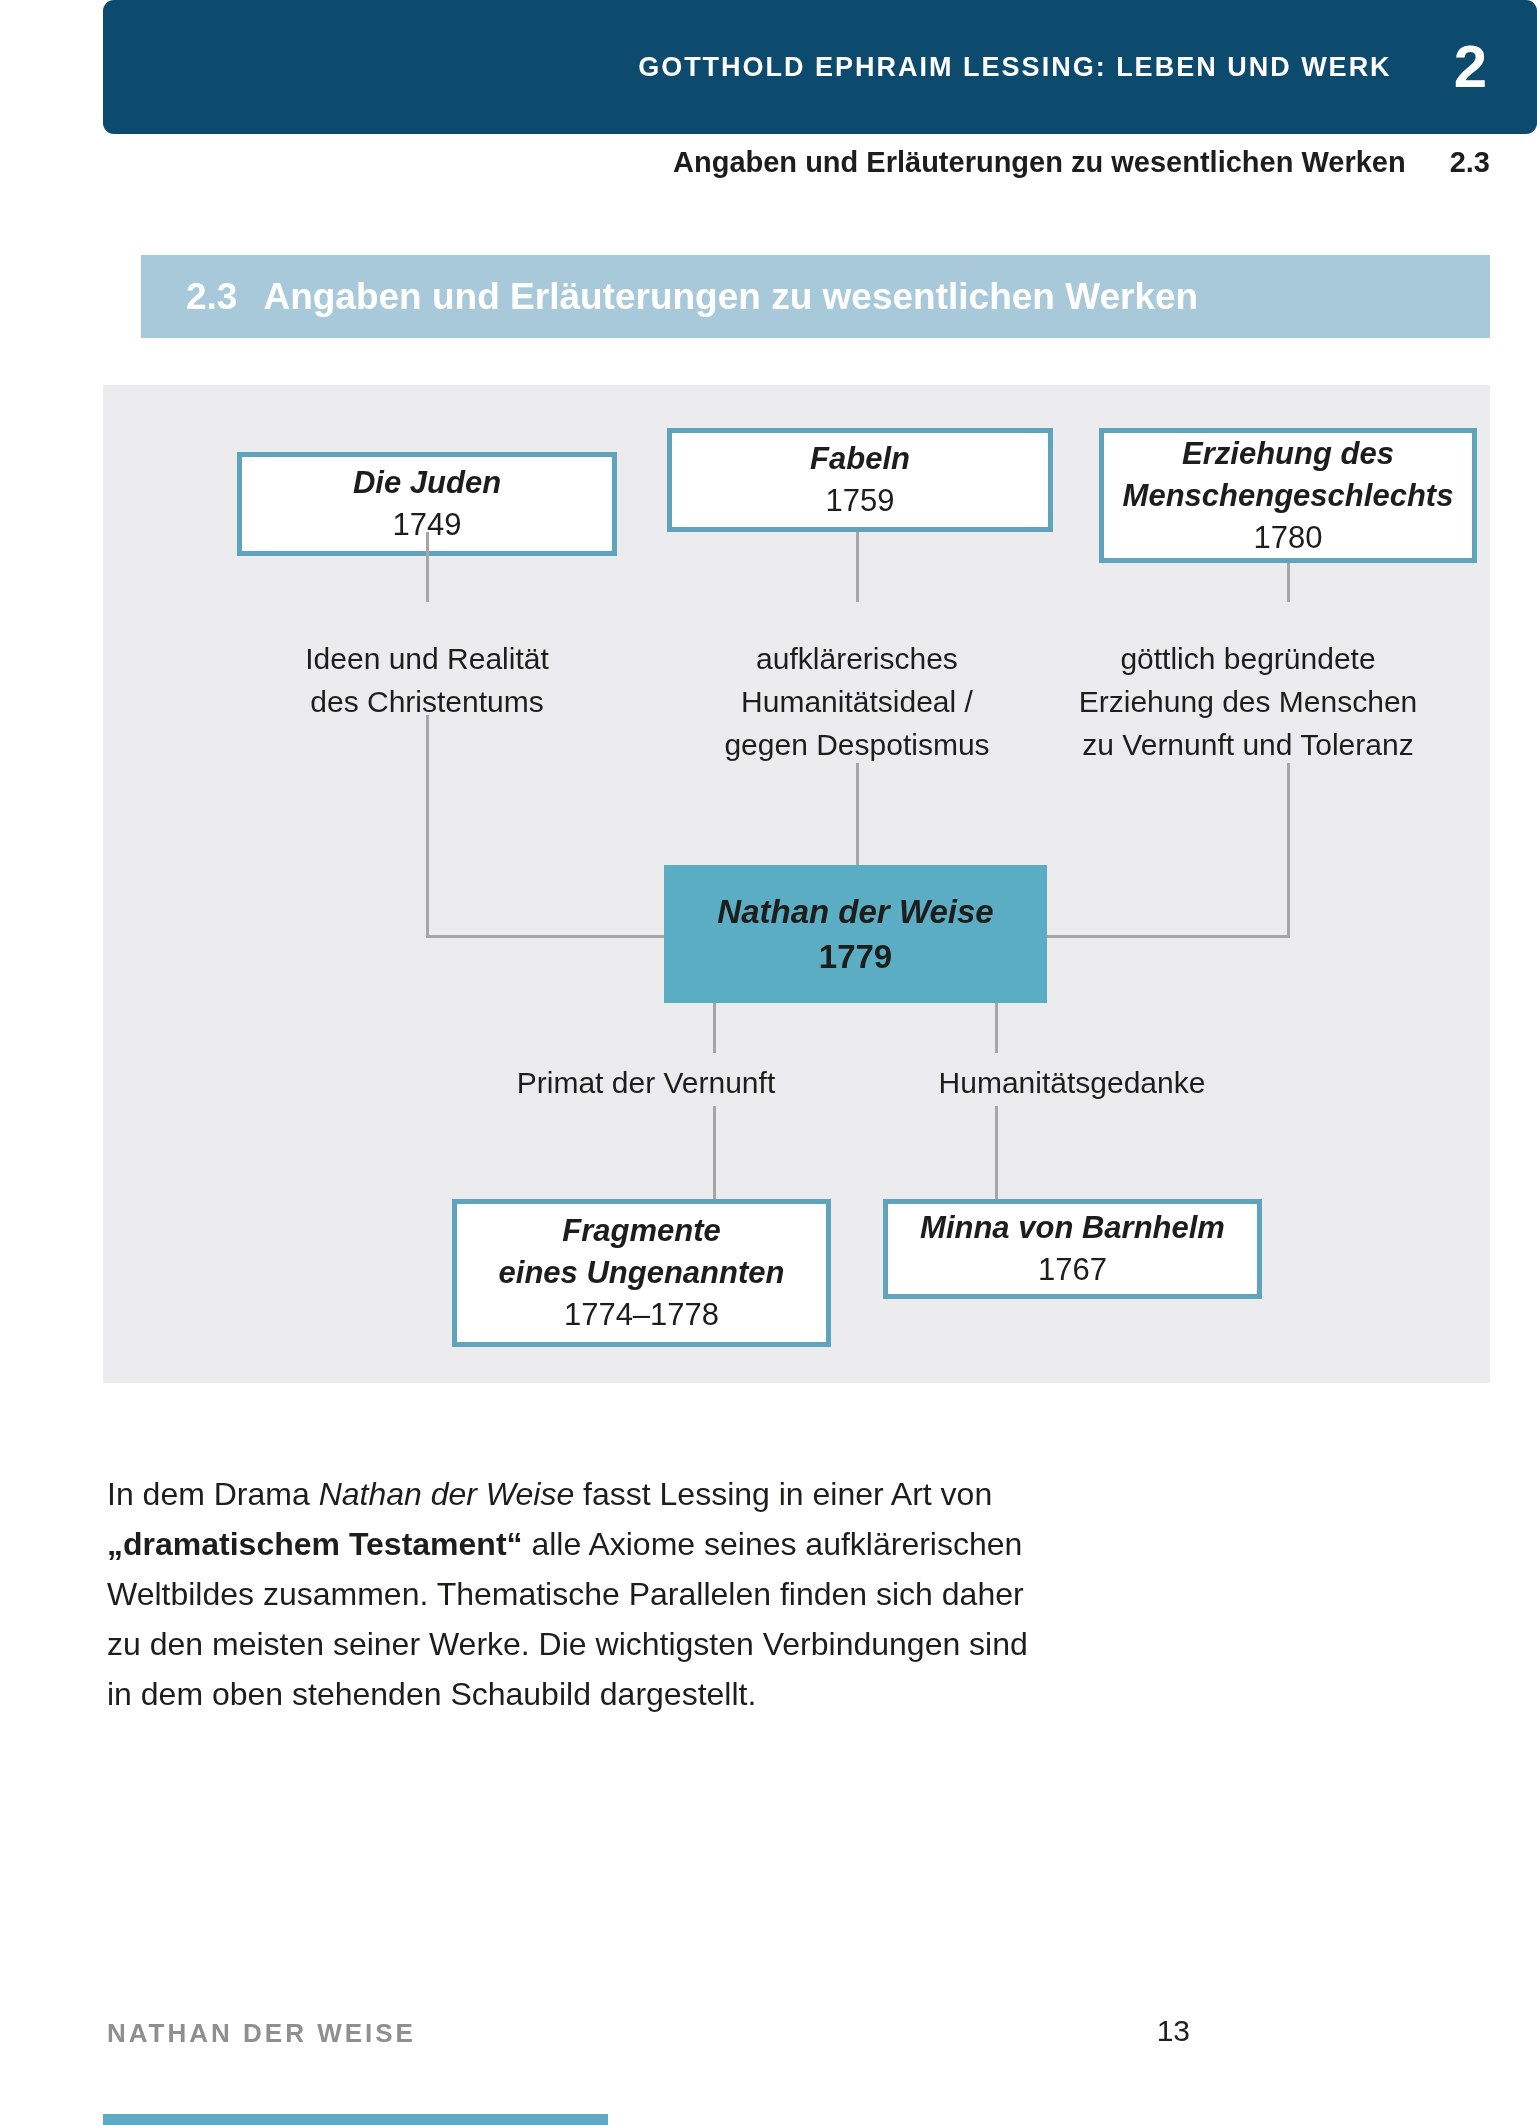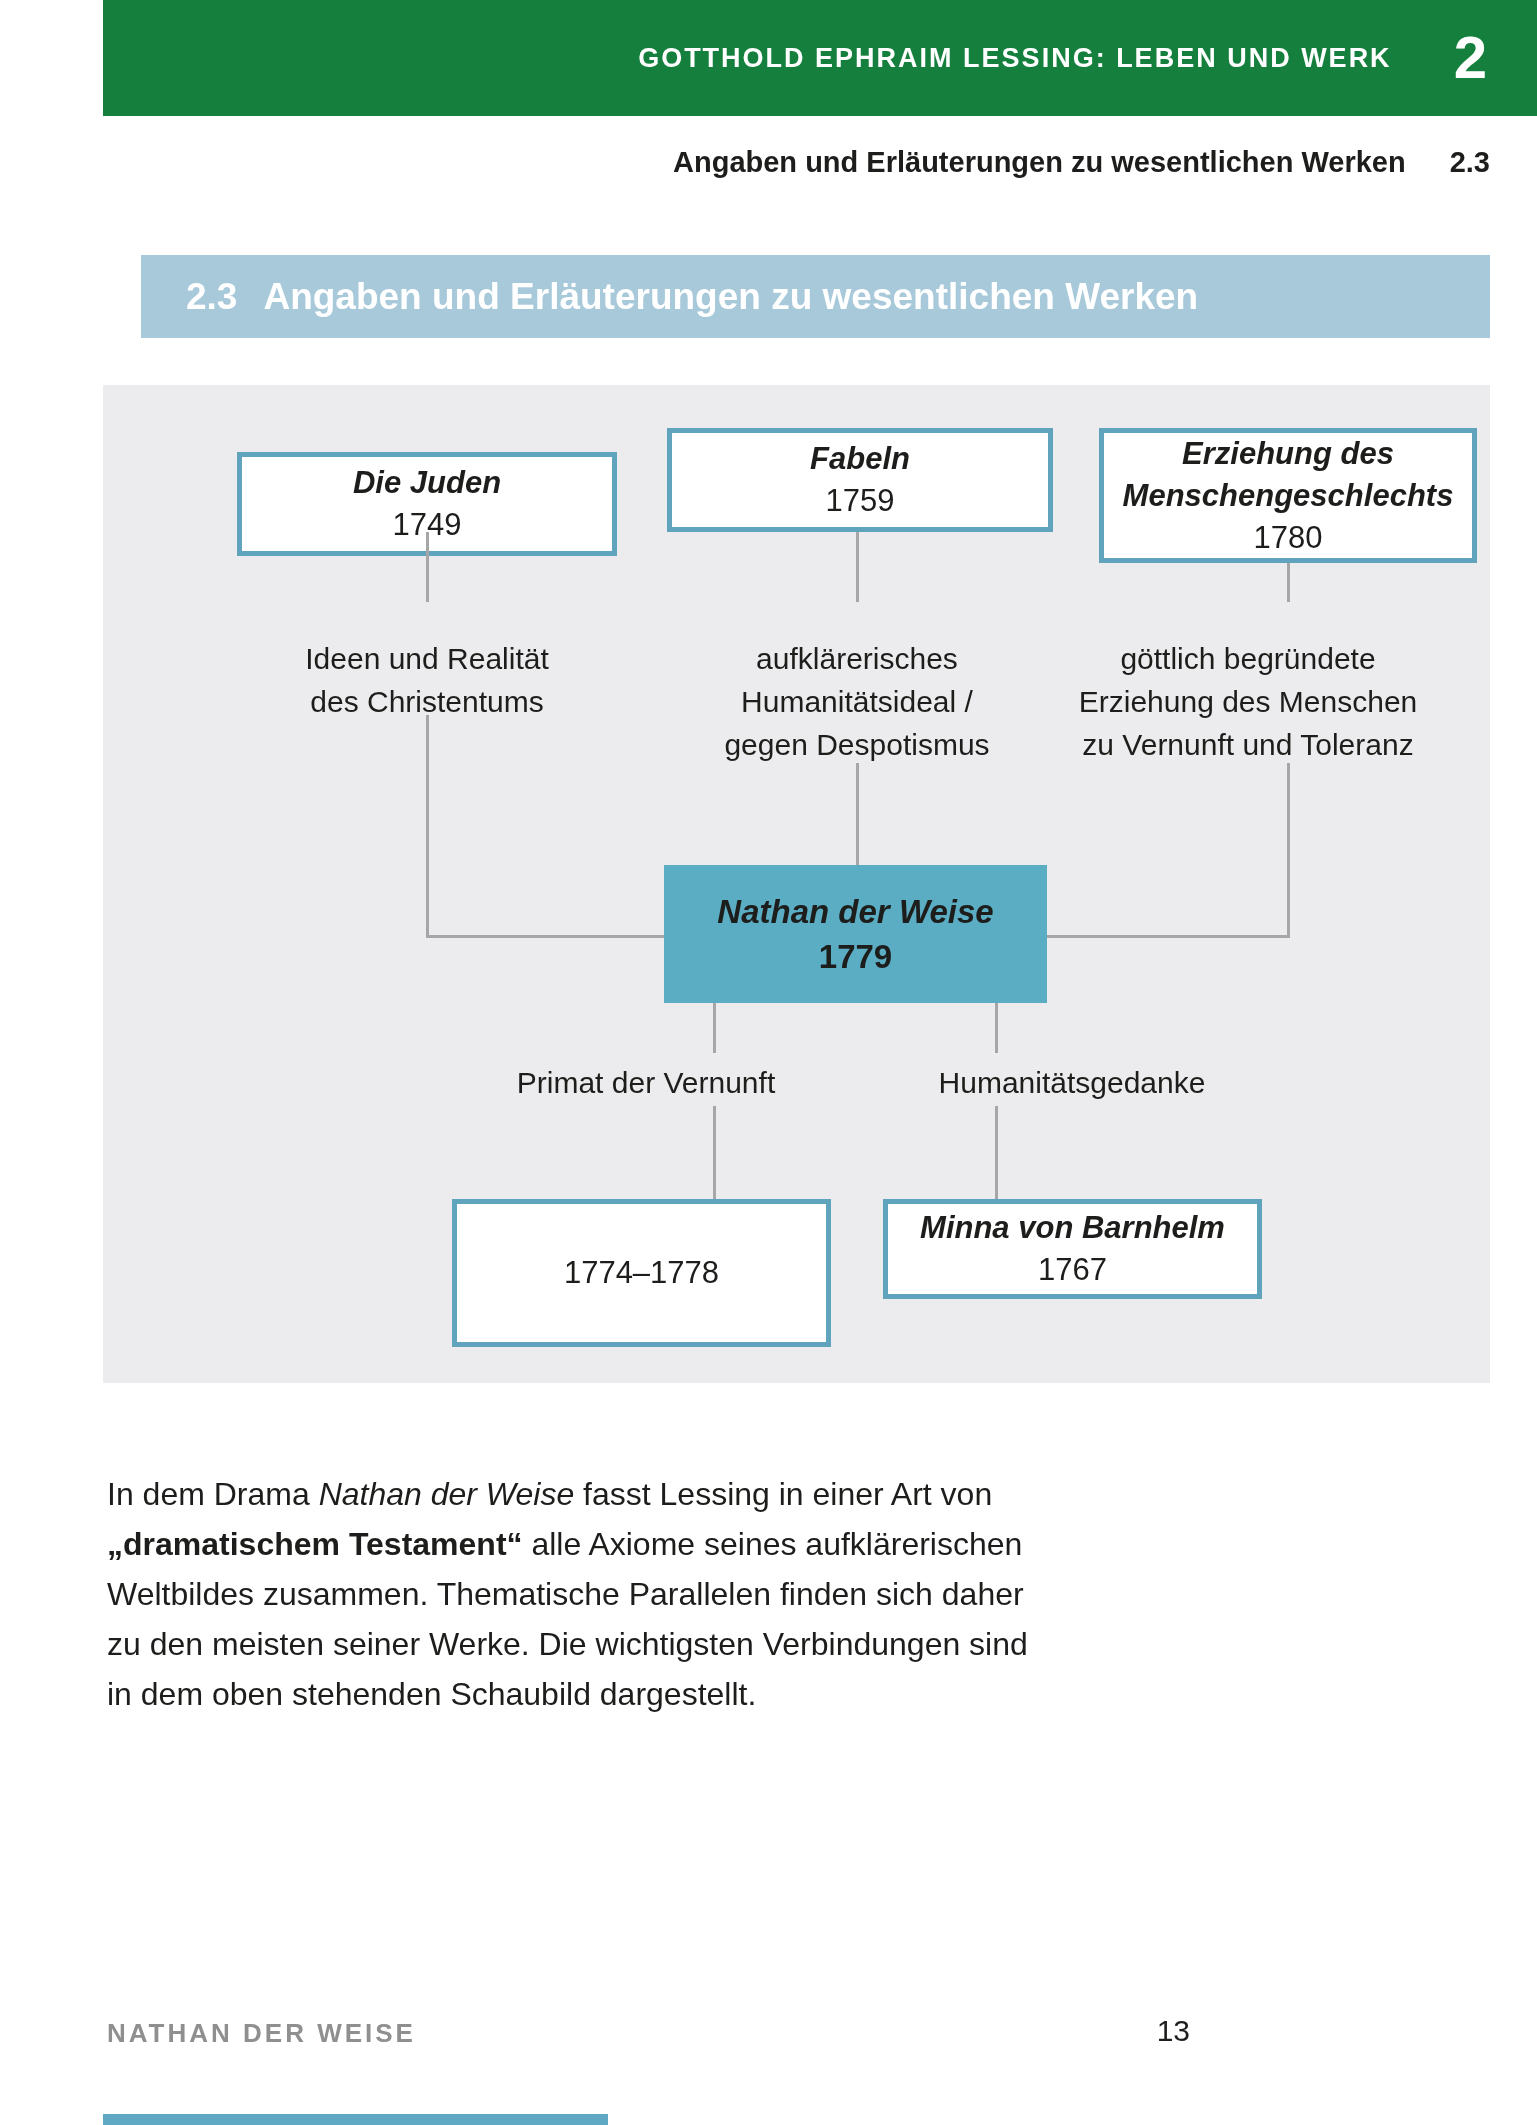--- a/index.html
+++ b/index.html
@@ -2,22 +2,22 @@
 <html><head>
 <meta charset="utf-8">
 <style>
   html,body{margin:0;padding:0;background:#ffffff;}
   .page{
     position:relative;width:1537px;height:2125px;background:#ffffff;overflow:hidden;
     font-family:"Liberation Sans",sans-serif;color:#1d1d1b;
   }
   
   .chapter-bar{
-    position:absolute;left:103px;top:0;width:1434px;height:116px;background:#15803d;
-    display:flex;align-items:center;justify-content:flex-end;gap:62px;padding-right:50px;box-sizing:border-box;
+    position:absolute;left:103px;top:0;width:1434px;height:134px;background:#0c4a6e;
+    display:flex;align-items:center;justify-content:flex-end;gap:62px;padding-right:50px;box-sizing:border-box;border-radius:11px;
   }
   .chapter-bar .bar-title{color:#ffffff;font-weight:bold;font-size:27px;letter-spacing:2px;}
   .chapter-bar .bar-num{color:#ffffff;font-weight:bold;font-size:60px;line-height:60px;}
   
   .crumb{
     position:absolute;top:146px;right:47px;display:flex;align-items:baseline;gap:44px;
     font-weight:bold;font-size:29px;color:#1d1d1b;
   }
   
   .section-bar{
@@ -111,20 +111,21 @@
     <div class="vline" style="left:610px;top:618px;height:50px;"></div>
     <div class="vline" style="left:892px;top:618px;height:50px;"></div>
 
     <div class="conn-label" style="left:543px;top:676px;">Primat der Vernunft</div>
     <div class="conn-label" style="left:969px;top:676px;">Humanitätsgedanke</div>
 
     <div class="vline" style="left:610px;top:721px;height:93px;"></div>
     <div class="vline" style="left:892px;top:721px;height:93px;"></div>
 
     <div class="wbox" style="left:349px;top:814px;width:379px;height:148px;">
+      <div class="wtitle">Fragmente<br>eines Ungenannten</div>
       <div class="wyear">1774–1778</div>
     </div>
     <div class="wbox" style="left:780px;top:814px;width:379px;height:100px;">
       <div class="wtitle">Minna von Barnhelm</div>
       <div class="wyear">1767</div>
     </div>
   </div>
 
   <p class="bodytext"><span>In dem Drama </span><span class="i">Nathan der Weise</span><span> fasst Lessing in einer Art von</span><br><span class="b">„dramatischem Testament“</span><span> alle Axiome seines aufklärerischen</span><br><span>Weltbildes zusammen. Thematische Parallelen finden sich daher</span><br><span>zu den meisten seiner Werke. Die wichtigsten Verbindungen sind</span><br><span>in dem oben stehenden Schaubild dargestellt.</span></p>
 

